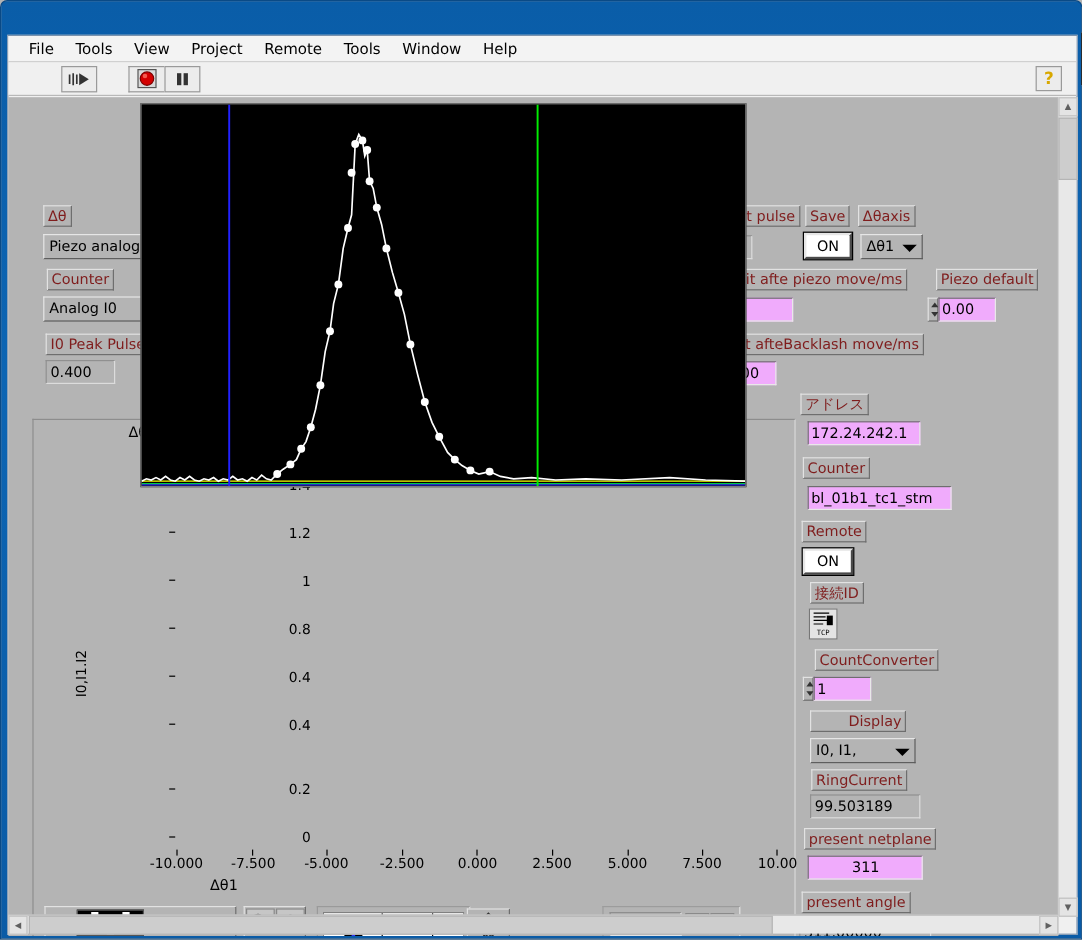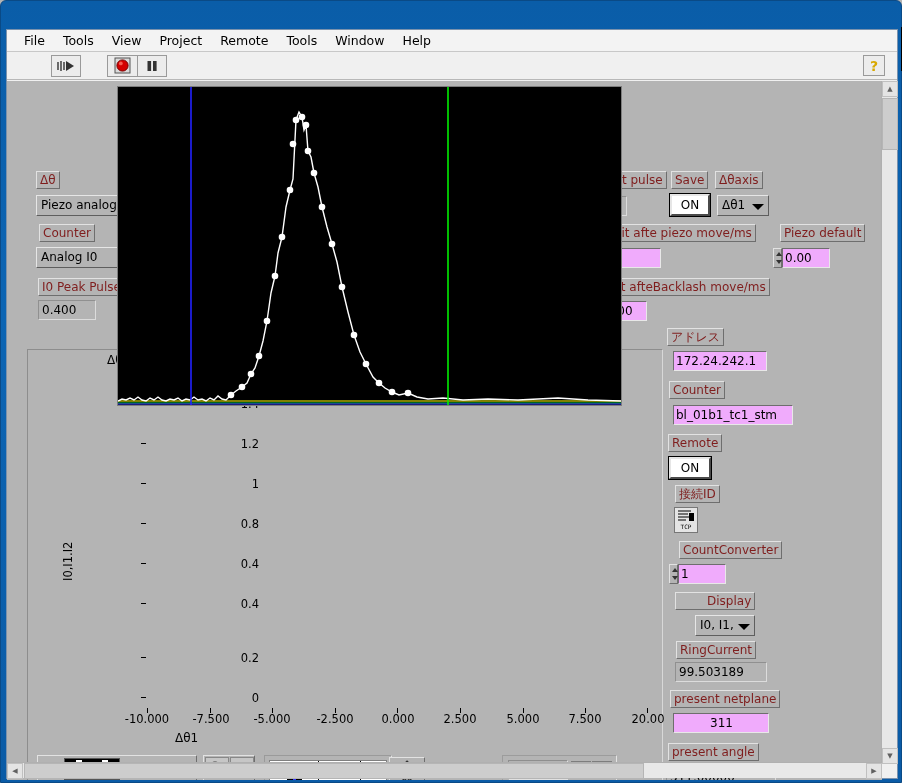--- a/index.html
+++ b/index.html
@@ -430,21 +430,21 @@
           <rect x="14" y="5" width="5" height="8" fill="#000"></rect>
         </svg>
         <div style="font-size:6px;line-height:6px;margin-top:-2px;">TCP</div>
       </div>
 
       <div class="lbl" style="left:672px; top:460px;">CountConverter</div>
       <div class="spin" style="left:662px; top:483px;"></div>
       <div class="num" style="left:671px; top:483px; width:48px;">1</div>
 
       <div class="lbl" style="left:668px; top:511px;padding-left:31px;">Display</div>
-      <div class="combo" style="left:688px; top:534px; width:60px;">I0, I1,</div>
+      <div class="combo" style="left:668px; top:534px; width:88px;">I0, I1,</div>
 
       <div class="lbl" style="left:669px; top:560px;">RingCurrent</div>
       <div class="ro" style="left:668px; top:581px; width:92px;">99.503189</div>
 
       <div class="lbl" style="left:663px; top:609px;">present netplane</div>
       <div class="num" style="left:666px; top:632px; width:96px;padding-left:36px;">311</div>
 
       <div class="lbl" style="left:661px; top:662px;">present angle</div>
       <div class="ro" style="left:659px; top:686px; width:110px;">311.00000</div>
 
@@ -524,21 +524,21 @@
       <div class="xtickmark" style="left:640px; top:627px;"></div>
 
       <div class="xtick" style="left:105px; top:631px; width:70px;">-10.000</div>
       <div class="xtick" style="left:170px; top:631px; width:68px;">-7.500</div>
       <div class="xtick" style="left:231px; top:631px; width:68px;">-5.000</div>
       <div class="xtick" style="left:294px; top:631px; width:68px;">-2.500</div>
       <div class="xtick" style="left:357px; top:631px; width:68px;">0.000</div>
       <div class="xtick" style="left:419px; top:631px; width:68px;">2.500</div>
       <div class="xtick" style="left:482px; top:631px; width:68px;">5.000</div>
       <div class="xtick" style="left:544px; top:631px; width:68px;">7.500</div>
-      <div class="xtick" style="left:607px; top:631px; width:68px;">20.00</div>
+      <div class="xtick" style="left:607px; top:631px; width:68px;">10.00</div>
 
       <div id="xlabel">Δθ1</div>
 
       <div id="legend">
         <div class="lg-row" style="top:1px;">
           <span class="lg-name">I0</span>
           <span class="lg-sw">
             <svg width="54" height="20" viewBox="0 0 54 20">
               <polyline points="2,17 14,4 27,17 40,4 52,17" fill="none" stroke="#ffffff" stroke-width="1.3"></polyline>
               <g fill="#ffffff">

